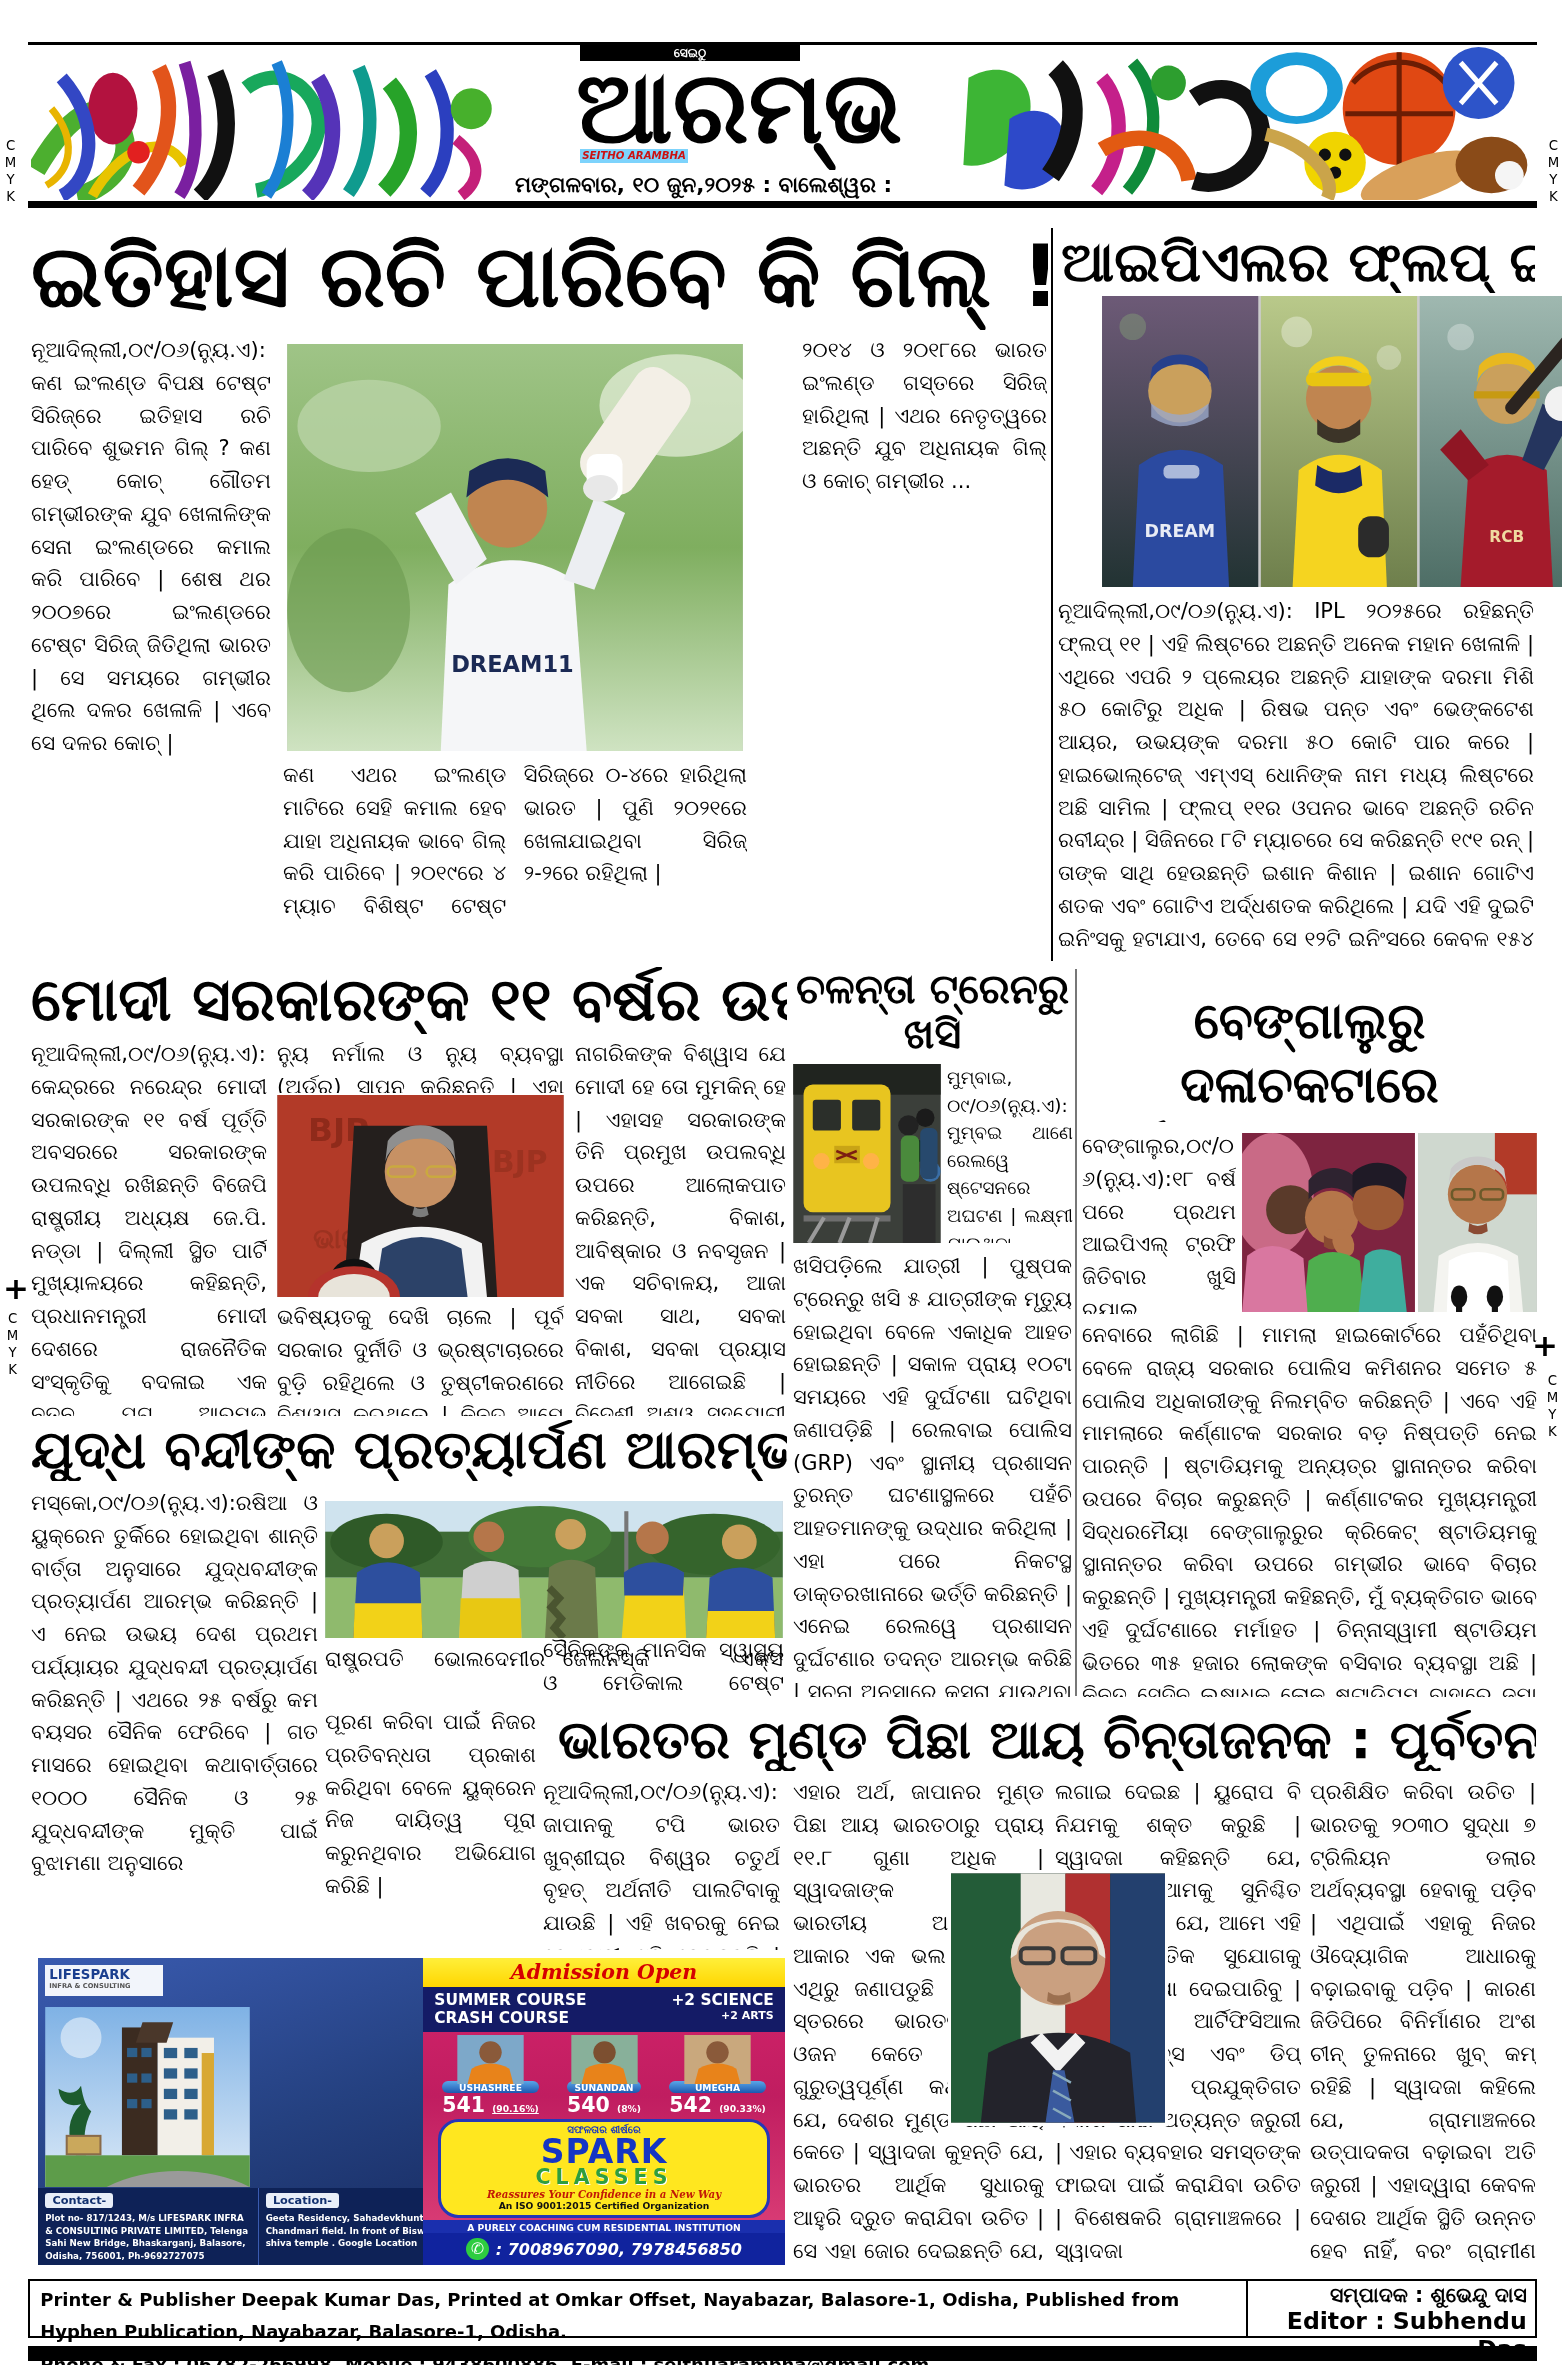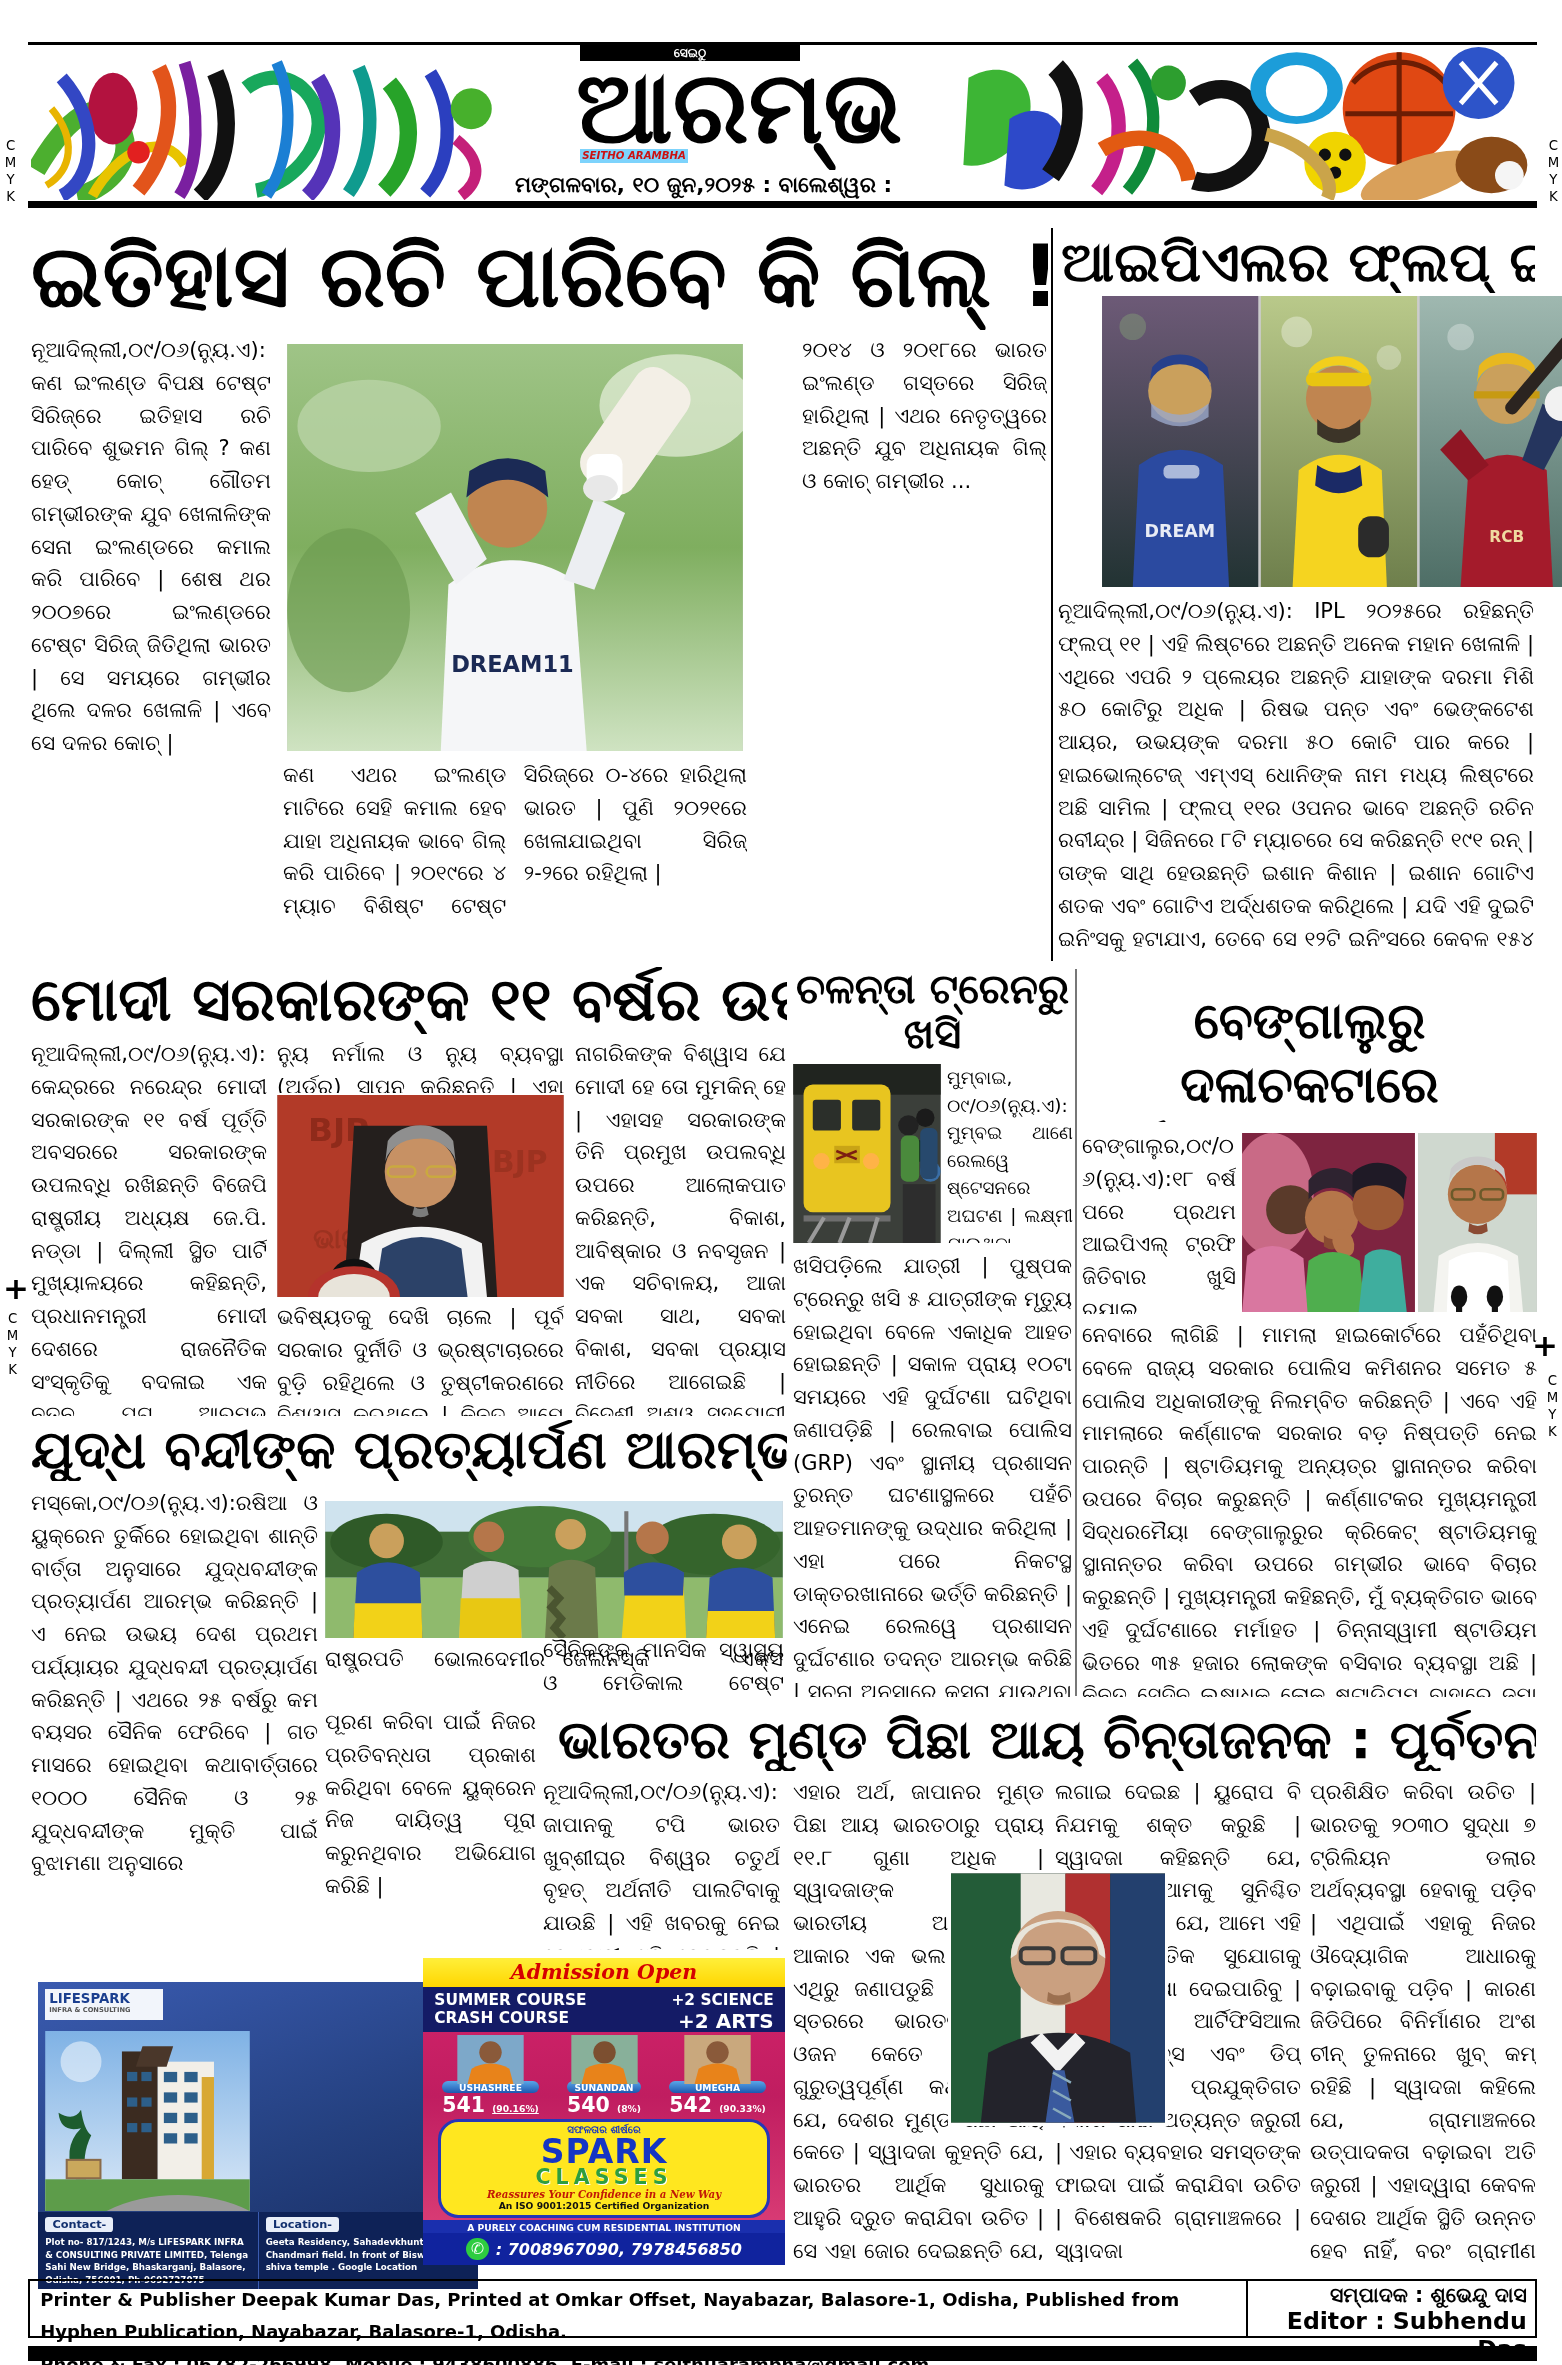--- a/index.html
+++ b/index.html
@@ -375,21 +375,21 @@
       <rect x="140" y="150" width="66" height="30" rx="10" fill="none" stroke="#3a3a3a" stroke-width="8"></rect>
       <rect x="224" y="150" width="66" height="30" rx="10" fill="none" stroke="#3a3a3a" stroke-width="8"></rect>
       <path d="M195 238 q20 14 44 0 l2 18 q-24 14 -48 0 z" fill="#9c7050"></path>
       <path d="M60 500 L75 360 Q215 280 360 360 L372 500 Z" fill="#23232b"></path>
       <path d="M160 340 L215 400 L270 340 L250 320 L215 355 L182 320 Z" fill="#f2f2f2"></path>
       <path d="M205 395 L228 395 L248 500 L190 500 Z" fill="#3a5a9e"></path>
       <path d="M205 400 l36 20 m-36 16 l36 20 m-36 16 l36 20" stroke="#8ab" stroke-width="5"></path>
     </svg>
   </div>
 
-  <div class="abs geeta" style="left:38px;top:1958px;width:440px;height:307px;margin-top:24px;">
+  <div class="abs geeta" style="left:38px;top:1958px;width:440px;height:307px;">
     <div class="abs brandbox" style="left:7.2px;top:7.2px;width:118px;height:31px;padding:2px 4.1px;">
       <div style="font-size:13.3px;">LIFESPARK</div>
       <div style="font-size:6.7px;color:#555;">INFRA &amp; CONSULTING</div>
     </div>
     <div class="abs photo" style="left:7.2px;top:49px;width:205px;height:180px;background:none;">
       <svg viewBox="0 0 400 352">
         <defs>
             <linearGradient id="sky" x1="0" y1="0" x2="0" y2="1">
               <stop offset="0" stop-color="#7fb2e5"></stop>
               <stop offset="1" stop-color="#dbe9f7"></stop>
@@ -438,21 +438,21 @@
 
   <div class="abs spark" style="left:423px;top:1958px;width:362px;height:307px;">
     <div class="spark-yellow admission" style="height:29px;font-size:20.5px;line-height:28px;">Admission Open</div>
     <div class="spark-navy" style="height:45px;display:flex;justify-content:space-between;padding:4.1px 11.3px;">
       <div>
         <div style="font-size:15.4px;">SUMMER COURSE</div>
         <div style="font-size:15.4px;">CRASH COURSE</div>
       </div>
       <div style="text-align:right;">
         <div style="font-size:15.4px;">+2 SCIENCE</div>
-        <div style="font-size:20px;">+2 ARTS</div>
+        <div style="font-size:11px;">+2 ARTS</div>
       </div>
     </div>
     <div style="display:flex;justify-content:space-around;padding:3.1px 5.1px 0 5.1px;">
       <div class="center">
         <svg width="67" height="49" viewBox="0 0 130 96">
             <rect width="130" height="96" fill="#7da8c9"></rect>
             <circle cx="65" cy="34" r="22" fill="#8a5a3a"></circle>
             <path d="M20 96 L28 66 Q65 46 102 66 L110 96 Z" fill="#e8831a"></path>
           </svg>
         <div class="badge" style="font-size:9.2px;padding:0.5px 4.1px;margin-top:-5.1px;">USHASHREE</div>

